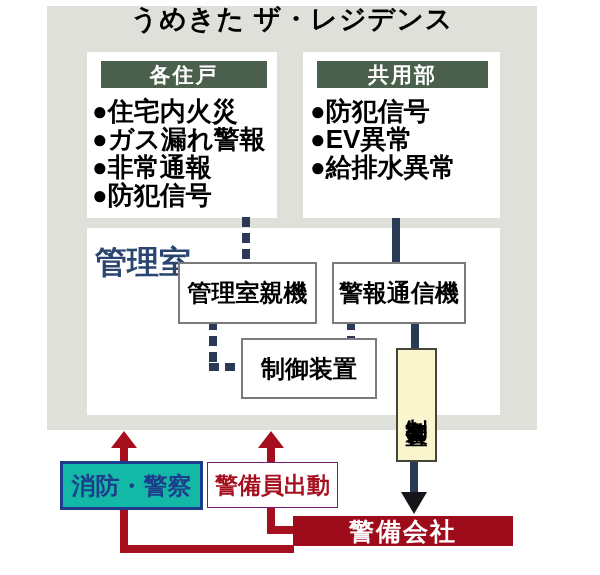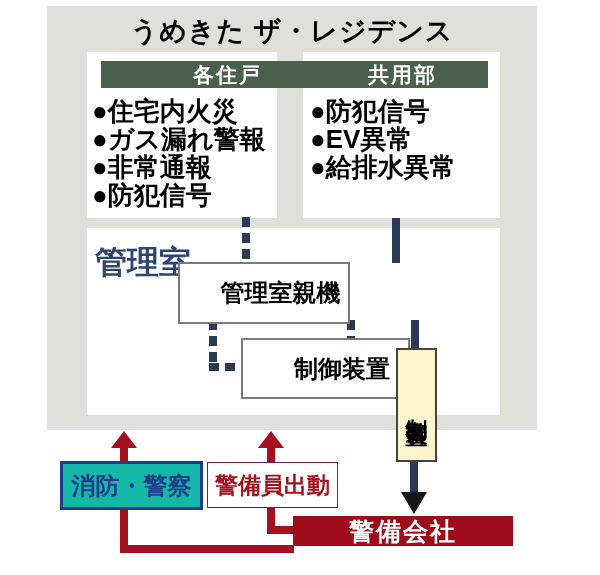--- a/index.html
+++ b/index.html
@@ -3,39 +3,39 @@
 <meta charset="utf-8">
 <style>
   html,body{margin:0;padding:0;background:#fff;}
   #canvas{
     position:relative;width:600px;height:575px;background:#ffffff;
     font-family:"Liberation Sans",sans-serif;overflow:hidden;
   }
   .abs{position:absolute;}
   
   .outer{left:47px;top:6px;width:490px;height:424px;background:#dee0d9;}
-  .title{left:47px;top:13px;width:490px;text-align:center;font-size:27px;
+  .title{left:47px;top:1px;width:490px;text-align:center;font-size:27px;
          font-weight:bold;color:#000;letter-spacing:1px;}
   
   .panel{background:#ffffff;}
   .units-panel{left:87px;top:52px;width:190px;height:166px;}
   .common-panel{left:303px;top:52px;width:197px;height:166px;}
   .green-head{height:27px;background:#4a604c;color:#fff;font-size:21px;
               font-weight:bold;text-align:center;line-height:27px;letter-spacing:2px;}
-  .units-head{left:101px;top:61px;width:189px;padding-left:32px;}
+  .units-head{left:101px;top:61px;width:166px;}
   .common-head{left:317px;top:61px;width:171px;}
   .item-list{font-size:26px;font-weight:bold;color:#000;line-height:28px;white-space:nowrap;}
   .units-items{left:92px;top:97px;}
   .common-items{left:310px;top:97px;}
   
   .control-room{left:87px;top:228px;width:413px;height:187px;background:#fff;}
   .control-room-label{left:95px;top:241px;font-size:32px;font-weight:bold;color:#2a4670;}
   
   .devbox{background:#fff;border:2px solid #7b7b7b;color:#000;font-weight:bold;
-          display:flex;align-items:center;justify-content:center;white-space:nowrap;padding-left:33px;}
+          display:flex;align-items:center;justify-content:center;white-space:nowrap;}
   .master-box{left:178px;top:262px;width:135px;height:58px;font-size:24px;}
   .transmitter-box{left:332px;top:262px;width:130px;height:58px;font-size:24px;}
   .control-box{left:241px;top:338px;width:132px;height:57px;font-size:24px;}
   .cream-box{left:396px;top:348px;width:37px;height:110px;background:#faf5cc;
              border:2px solid #45453c;display:flex;align-items:center;justify-content:center;}
   .cream-box span{writing-mode:vertical-rl;text-orientation:upright;
                   font-size:22px;font-weight:bold;color:#000;letter-spacing:2px;}
   
   .navy-solid{background:#2b3a54;}
   .navy-dash-v{background-image:repeating-linear-gradient(to bottom,#2b3a54 0 10px,transparent 10px 16px);}
@@ -106,20 +106,23 @@
   <div class="abs navy-dash-v dash-master-v"></div>
   <div class="abs navy-dash-h dash-master-h"></div>
   <div class="abs navy-dash-v dash-b"></div>
   <div class="abs navy-solid solid-trans-cream"></div>
   <div class="abs navy-solid solid-cream-down"></div>
   <div class="abs down-arrowhead"></div>
 
   <div class="abs devbox master-box">
     <span>管理室親機</span>
   </div>
+  <div class="abs devbox transmitter-box">
+    <span>警報通信機</span>
+  </div>
   <div class="abs devbox control-box">
     <span>制御装置</span>
   </div>
   <div class="abs cream-box">
     <span>制御装置</span>
   </div>
 
   <div class="abs red-line red-v-fire"></div>
   <div class="abs red-line red-h-fire"></div>
   <div class="abs red-arrow red-arrow-fire"></div>

